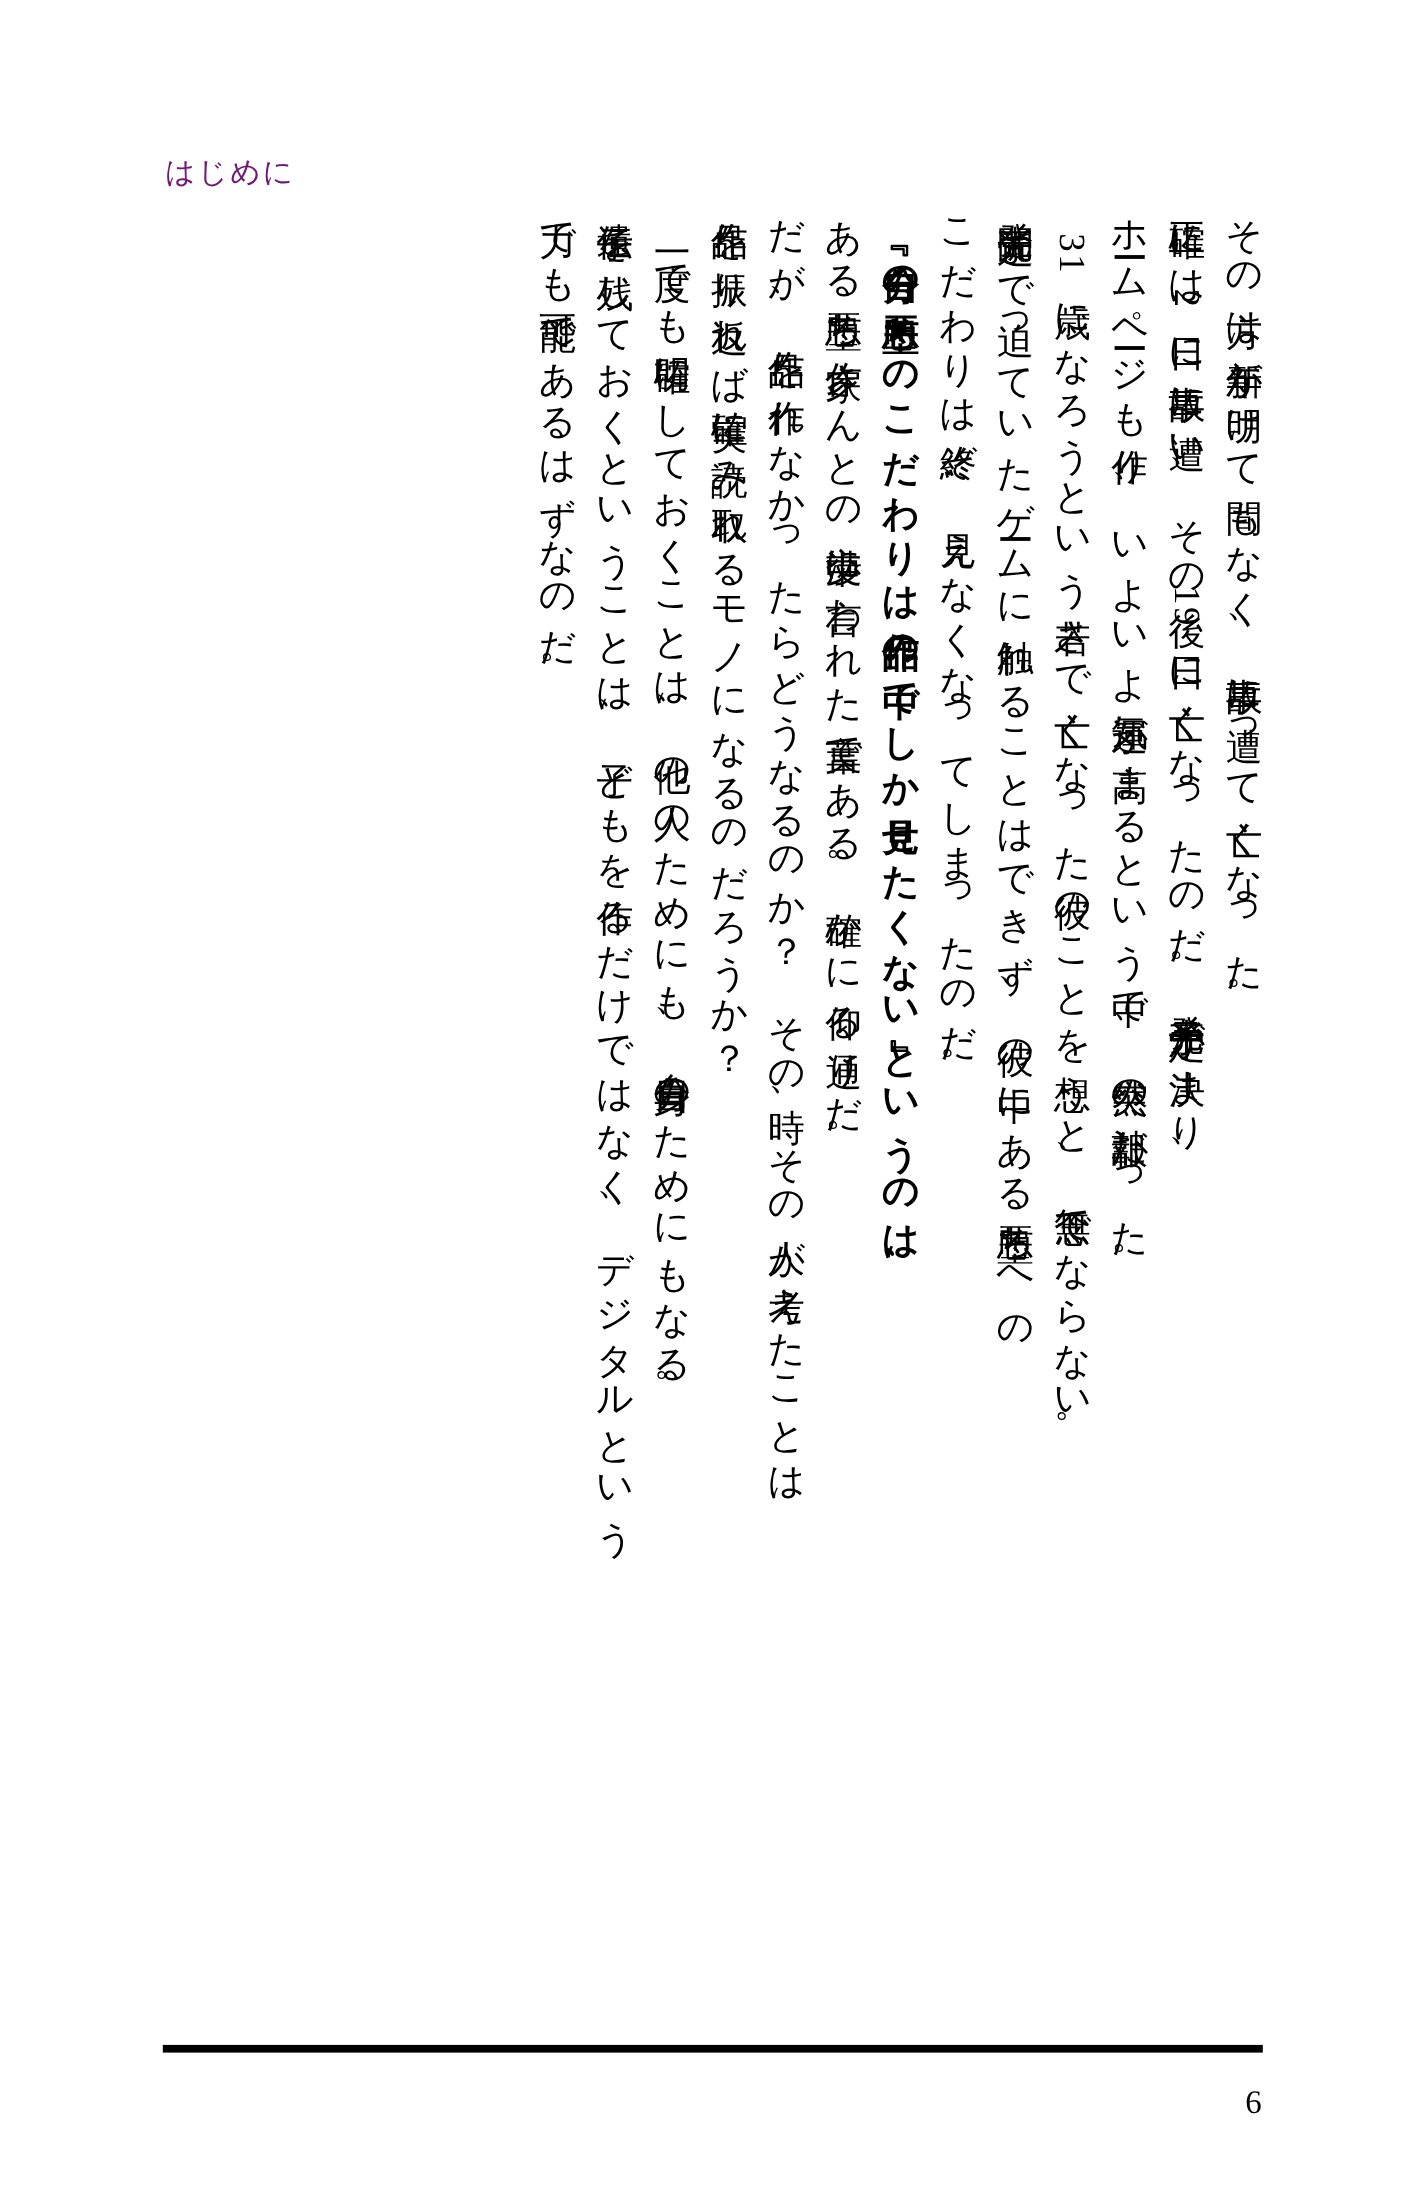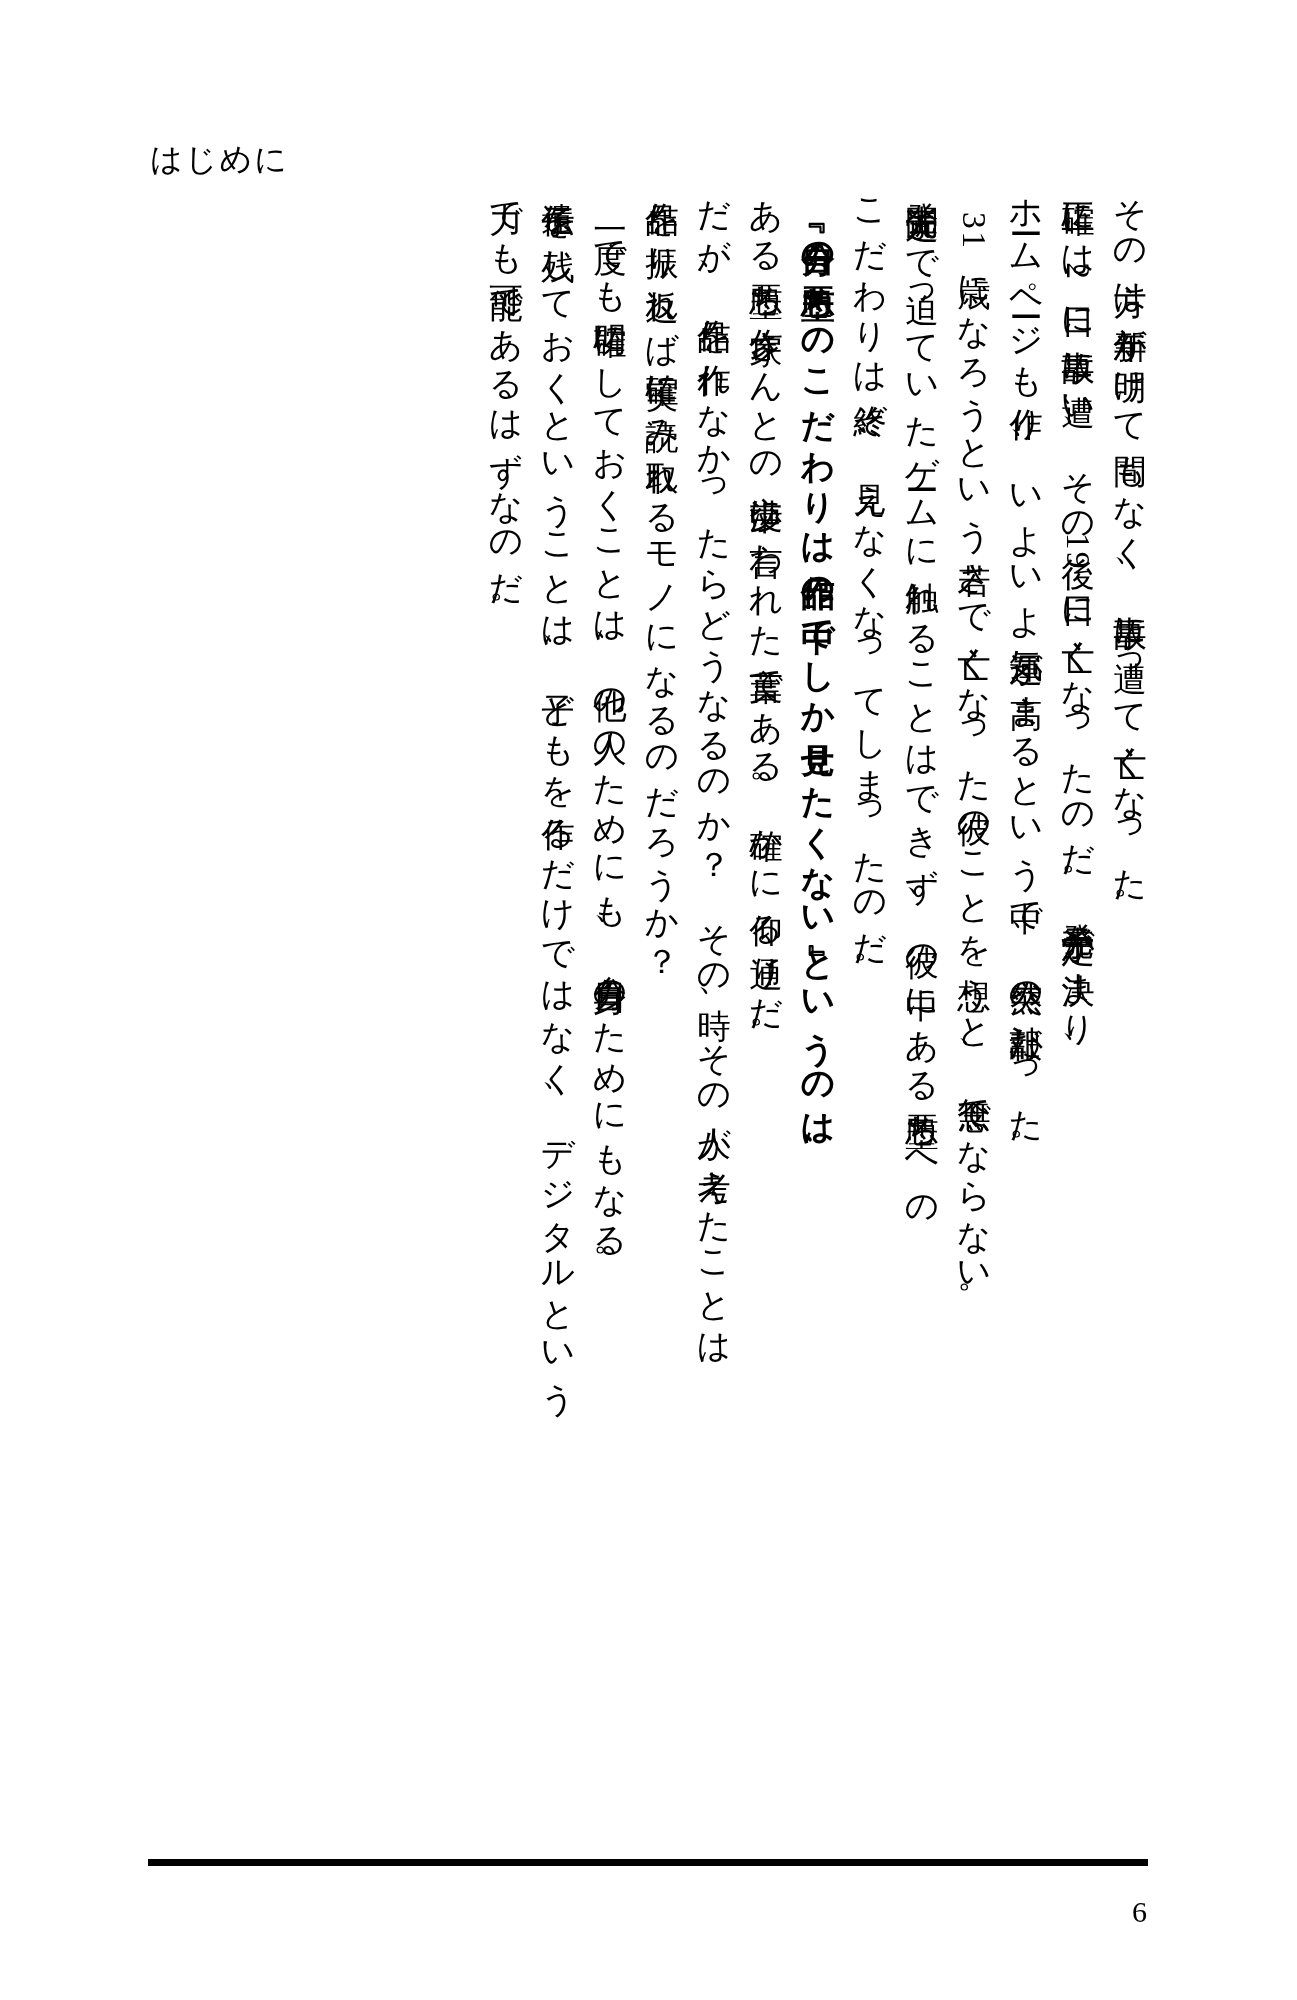--- a/index.html
+++ b/index.html
@@ -18,25 +18,25 @@
     background: #ffffff;
     overflow: hidden;
     box-sizing: border-box;
   }
 
   
   .running-head {
     position: absolute;
     top: 138px;
     left: 150px;
-    font-size: 32px;
+    font-size: 27px;
     letter-spacing: 2px;
     font-family: "Liberation Sans", "DejaVu Sans", sans-serif;
     font-weight: 500;
-    color: #000000;
+    color: #701a75;
     white-space: nowrap;
   }
 
   
   .body-text {
     position: absolute;
     top: 176px;
     right: 150px;
     width: 935px;
     height: 1600px;

